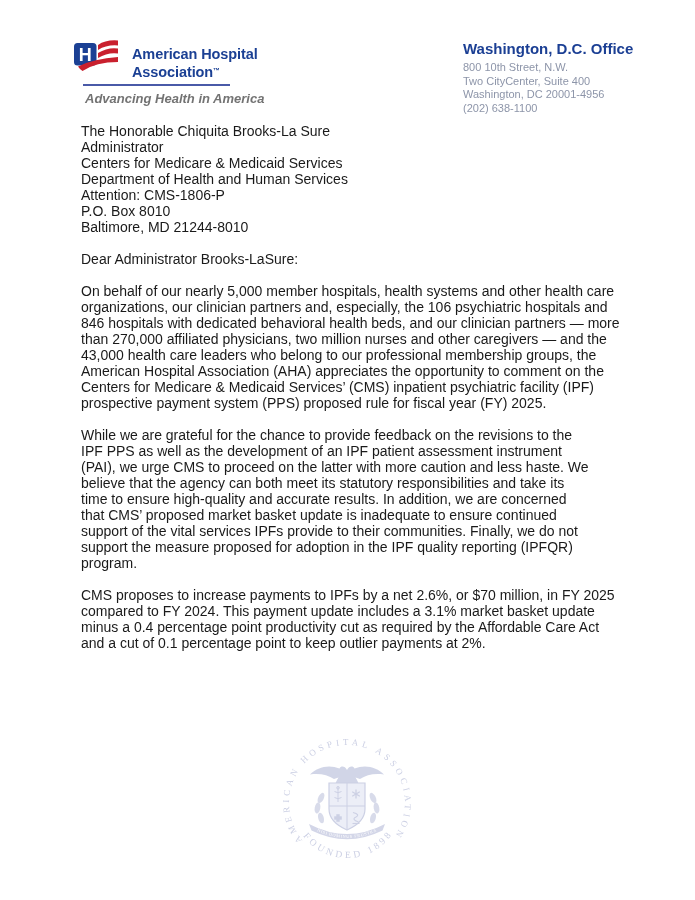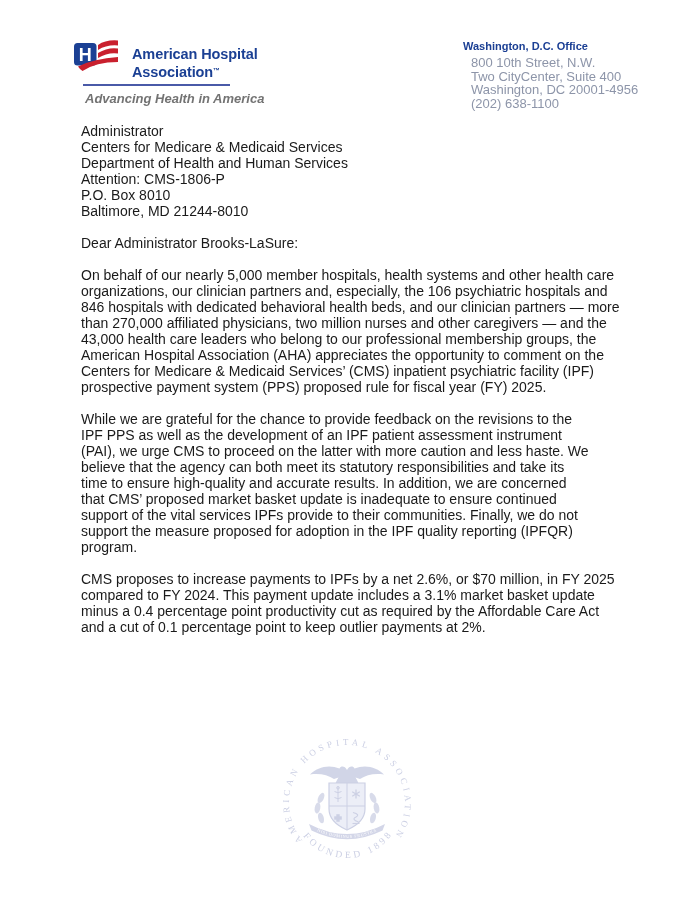--- a/index.html
+++ b/index.html
@@ -13,22 +13,22 @@
   .logo-block{position:absolute;left:74px;top:38px;}
   .logo-row{display:flex;align-items:flex-start;}
   .logo-mark{width:46px;height:34px;flex:0 0 auto;}
   .logo-name{margin-left:12px;margin-top:9px;color:#1b4094;font-weight:bold;
     font-size:14.5px;line-height:15.5px;letter-spacing:-0.1px;}
   .tm{font-size:7px;vertical-align:4px;font-weight:bold;}
   .logo-rule{margin:4px 0 0 9px;width:147px;height:2px;background:#4a5aa8;}
   .tagline{margin:5px 0 0 11px;color:#737373;font-style:italic;font-weight:bold;font-size:13px;}
 
   .office{position:absolute;left:463px;top:40px;}
-  .office-title{color:#1b3f94;font-weight:bold;font-size:11px;margin-bottom:4px;}
-  .office-line{color:#8d95a9;font-size:13px;line-height:13.5px;margin-left:8px;}
+  .office-title{color:#1b3f94;font-weight:bold;font-size:15px;margin-bottom:4px;}
+  .office-line{color:#8d95a9;font-size:11px;line-height:13.5px;}
 
   
   .letter{position:absolute;left:81px;top:123px;width:560px;font-size:14px;line-height:16px;}
   .date{margin:0 0 32px 0;}
   .recipient{margin:0 0 16px 0;}
   .recipient div{line-height:16px;}
   .salutation{margin:0 0 16px 0;}
   .para{margin:0 0 16px 0;white-space:pre-line;}
   .para.bold{font-weight:normal;}
   .heading{margin:0 0 16px 0;font-size:14px;font-weight:bold;}
@@ -66,20 +66,21 @@
     <div class="office-title">Washington, D.C. Office</div>
     <div class="office-line">800 10th Street, N.W.</div>
     <div class="office-line">Two CityCenter, Suite 400</div>
     <div class="office-line">Washington, DC 20001-4956</div>
     <div class="office-line">(202) 638-1100</div>
   </div>
 
   <main class="letter">
 
     <div class="recipient">
+      <div>The Honorable Chiquita Brooks-La Sure</div>
       <div>Administrator</div>
       <div>Centers for Medicare &amp; Medicaid Services</div>
       <div>Department of Health and Human Services</div>
       <div>Attention: CMS-1806-P</div>
       <div>P.O. Box 8010</div>
       <div>Baltimore, MD 21244-8010</div>
     </div>
 
     <div class="salutation">Dear Administrator Brooks-LaSure:</div>
 

